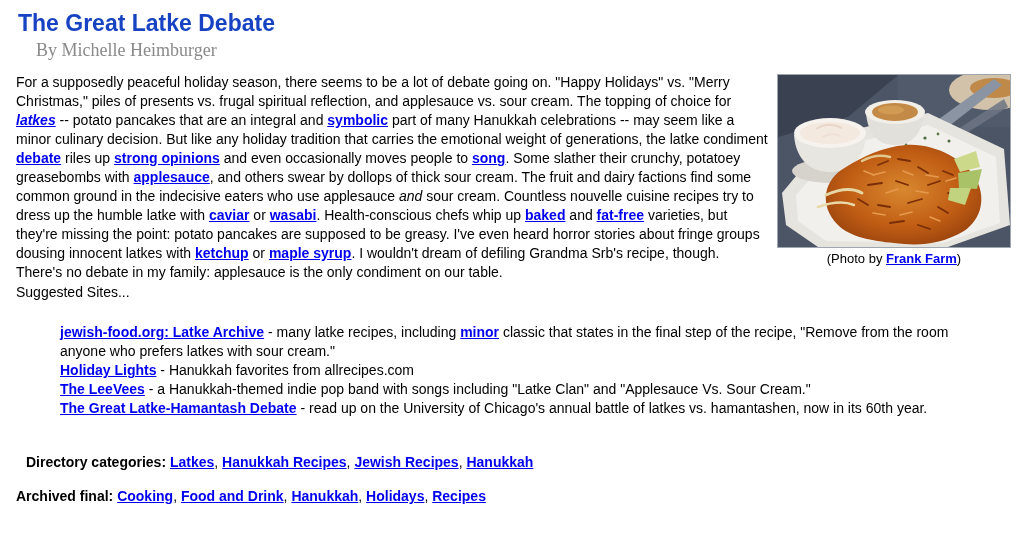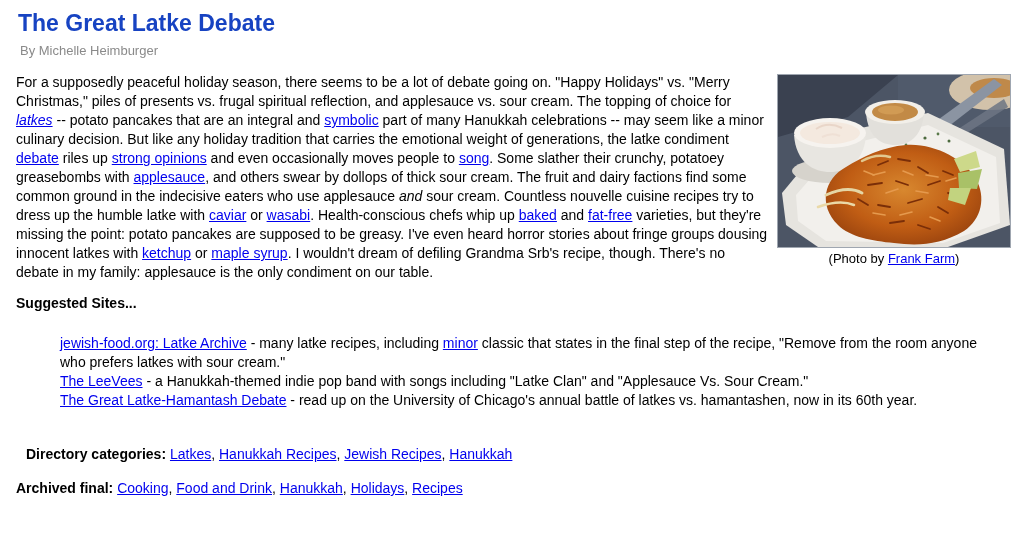--- a/index.html
+++ b/index.html
@@ -19,48 +19,49 @@
   .wrap{padding:0 12px 0 16px;width:1023px;}
   h1.page-title{
     font-size:23px;
     line-height:27px;
     font-weight:700;
     color:var(--title-color);
     margin:10px 0 6px 2px;
   }
   .byline{
     color:var(--byline-color);
-    font-size:13px;
+    font-size:18px;
     line-height:15px;
-    margin-left:4px;
+    margin-left:20px;
+    font-family:Liberation Serif, serif;
   }
   .article{margin-top:15px;}
   .article::after{content:"";display:block;clear:both;}
   .photo-figure{
     float:right;
     width:234px;
     margin:1px 0 4px 8px;
     text-align:center;
   }
   .photo-frame{
     width:234px;height:174px;
     border:1px solid #9fa6b0;
     display:block;
   }
   .photo-caption{
     font-size:13px;
     line-height:16px;
     margin-top:3px;
     color:var(--text-color);
   }
-  .lnk{color:var(--link-color);text-decoration:underline;cursor:pointer;}
+  .lnk{color:var(--link-color);text-decoration:underline;cursor:pointer;font-weight:bold;}
   .it{font-style:italic;}
   .sug-heading{
-    font-weight:700;
-    margin-top:12px;
+    font-weight:400;
+    margin-top:1px;
   }
   .sug-list{
     margin:21px 0 0 44px;
     padding-right:28px;
   }
   .footer-line{margin-left:0;}
   .dir-line{margin-top:35px;padding-left:10px;}
   .arch-line{margin-top:15px;}
   .footer-line b{font-weight:700;}
 </style>
@@ -162,20 +163,21 @@
       <div class="photo-caption"><span>(Photo by </span><a href="#" class="lnk">Frank Farm</a><span>)</span></div>
     </div>
 
     <div class="para"><span>For a supposedly peaceful holiday season, there seems to be a lot of debate going on. "Happy Holidays" vs. "Merry Christmas," piles of presents vs. frugal spiritual reflection, and applesauce vs. sour cream. The topping of choice for </span><a href="#" class="lnk it">latkes</a><span> -- potato pancakes that are an integral and </span><a href="#" class="lnk">symbolic</a><span> part of many Hanukkah celebrations -- may seem like a minor culinary decision. But like any holiday tradition that carries the emotional weight of generations, the latke condiment </span><a href="#" class="lnk">debate</a><span> riles up </span><a href="#" class="lnk">strong opinions</a><span> and even occasionally moves people to </span><a href="#" class="lnk">song</a><span>. Some slather their crunchy, potatoey greasebombs with </span><a href="#" class="lnk">applesauce</a><span>, and others swear by dollops of thick sour cream. The fruit and dairy factions find some common ground in the indecisive eaters who use applesauce </span><span class="it">and</span><span> sour cream. Countless nouvelle cuisine recipes try to dress up the humble latke with </span><a href="#" class="lnk">caviar</a><span> or </span><a href="#" class="lnk">wasabi</a><span>. Health-conscious chefs whip up </span><a href="#" class="lnk">baked</a><span> and </span><a href="#" class="lnk">fat-free</a><span> varieties, but they're missing the point: potato pancakes are supposed to be greasy. I've even heard horror stories about fringe groups dousing innocent latkes with </span><a href="#" class="lnk">ketchup</a><span> or </span><a href="#" class="lnk">maple syrup</a><span>. I wouldn't dream of defiling Grandma Srb's recipe, though. There's no debate in my family: applesauce is the only condiment on our table.</span></div>
   </div>
 
   <div class="sug-heading">Suggested Sites...</div>
 
   <div class="sug-list">
     <div class="sug-item"><a href="#" class="lnk">jewish-food.org: Latke Archive</a><span> - many latke recipes, including </span><a href="#" class="lnk">minor</a><span> classic that states in the final step of the recipe, "Remove from the room anyone who prefers latkes with sour cream."</span></div>
+    <div class="sug-item"><a href="#" class="lnk">Holiday Lights</a><span> - Hanukkah favorites from allrecipes.com</span></div>
     <div class="sug-item"><a href="#" class="lnk">The LeeVees</a><span> - a Hanukkah-themed indie pop band with songs including "Latke Clan" and "Applesauce Vs. Sour Cream."</span></div>
     <div class="sug-item"><a href="#" class="lnk">The Great Latke-Hamantash Debate</a><span> - read up on the University of Chicago's annual battle of latkes vs. hamantashen, now in its 60th year.</span></div>
   </div>
 
   <div class="footer-line dir-line"><b>Directory categories:</b> <span><a href="#" class="lnk">Latkes</a>, <a href="#" class="lnk">Hanukkah Recipes</a>, <a href="#" class="lnk">Jewish Recipes</a>, <a href="#" class="lnk">Hanukkah</a></span></div>
 
   <div class="footer-line arch-line"><b>Archived final:</b> <span><a href="#" class="lnk">Cooking</a>, <a href="#" class="lnk">Food and Drink</a>, <a href="#" class="lnk">Hanukkah</a>, <a href="#" class="lnk">Holidays</a>, <a href="#" class="lnk">Recipes</a></span></div>
 
 </div>
 

